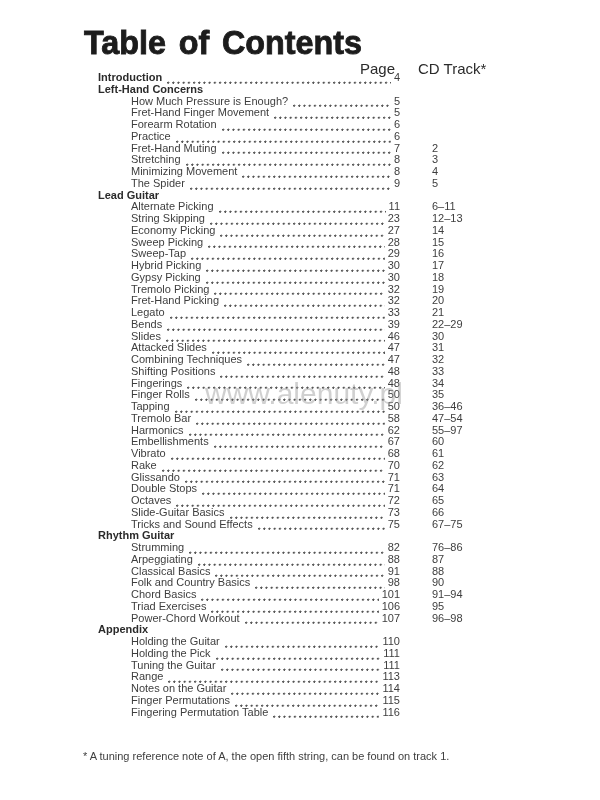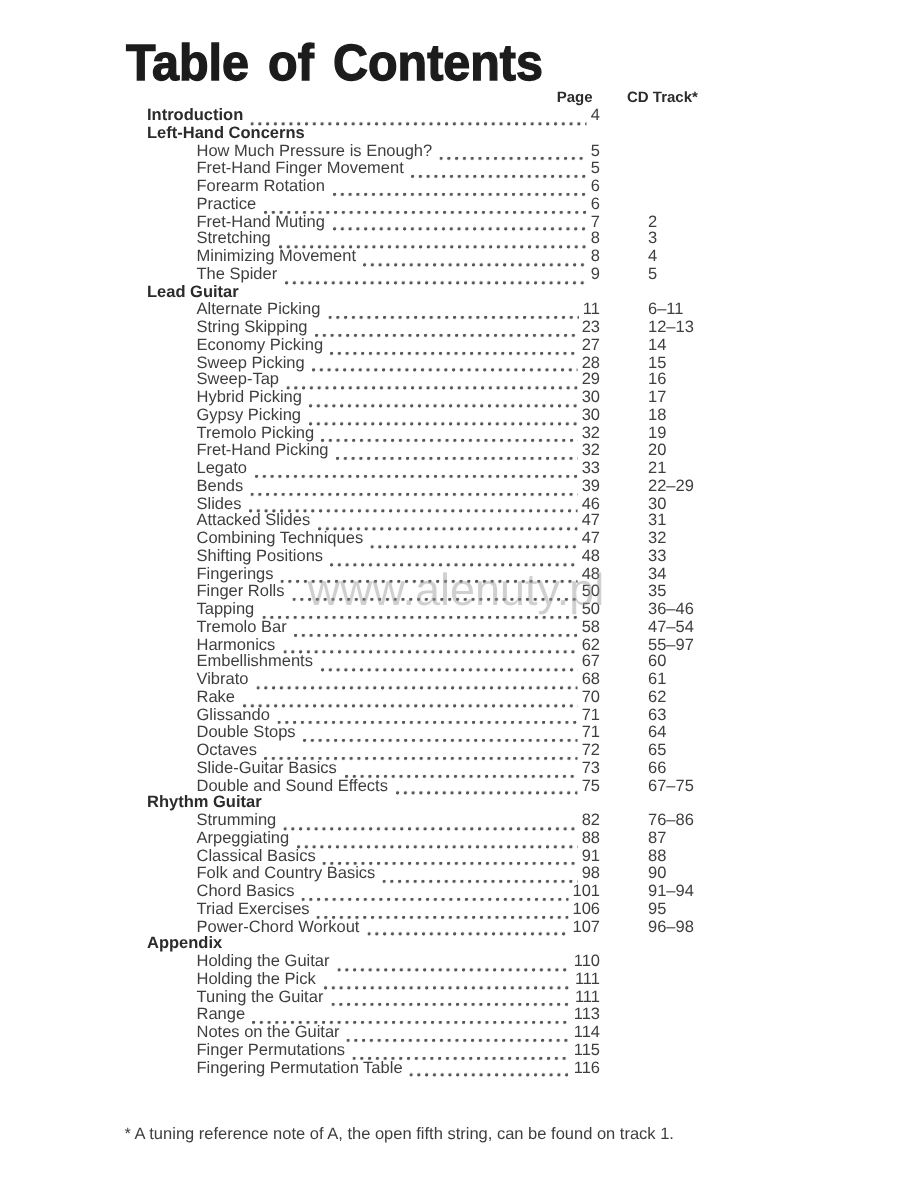--- a/index.html
+++ b/index.html
@@ -15,21 +15,21 @@
     position: absolute; left: 84px; top: 25px;
     font-size: 34px; line-height: 34px; font-weight: bold;
     color: var(--title, #1c1c1c);
     -webkit-text-stroke: 0.9px var(--title, #1c1c1c);
     word-spacing: 4px; white-space: nowrap;
     transform: scaleX(0.95); transform-origin: left top;
   }
 
   .colhead {
     position: absolute; top: 60px;
-    font-size: 10px; font-weight: bold; color: var(--bold_text, #2b2b2b);
+    font-size: 15px; font-weight: normal; color: var(--bold_text, #2b2b2b);
   }
   .colhead.page-col { left: 84px; width: 311px; text-align: right; }
   .colhead.track-col { left: 418px; }
 
   .toc { position: absolute; left: 84px; top: 72px; width: 480px; }
   .row { display: flex; align-items: baseline; line-height: 11.75px; font-size: 11px; color: var(--text, #3e3e3e); }
   .row .main { width: 302px; display: flex; align-items: flex-end; margin-left: 14px; }
   .row.bold .label { font-weight: bold; color: var(--bold_text, #2b2b2b); }
   .row:not(.bold) .label { padding-left: 33px; }
   .label { white-space: nowrap; }
@@ -354,21 +354,21 @@
       <div class="row">
     <div class="main">
       <span class="label">Slide-Guitar Basics</span>
       <span class="leader"></span>
       <span class="page-num">73</span>
     </div>
     <div class="track-cell">66</div>
   </div>
       <div class="row">
     <div class="main">
-      <span class="label">Double and Sound Effects</span>
+      <span class="label">Tricks and Sound Effects</span>
       <span class="leader"></span>
       <span class="page-num">75</span>
     </div>
     <div class="track-cell">67–75</div>
   </div>
       <div class="row bold">
     <div class="main">
       <span class="label">Rhythm Guitar</span>
 
     </div>

